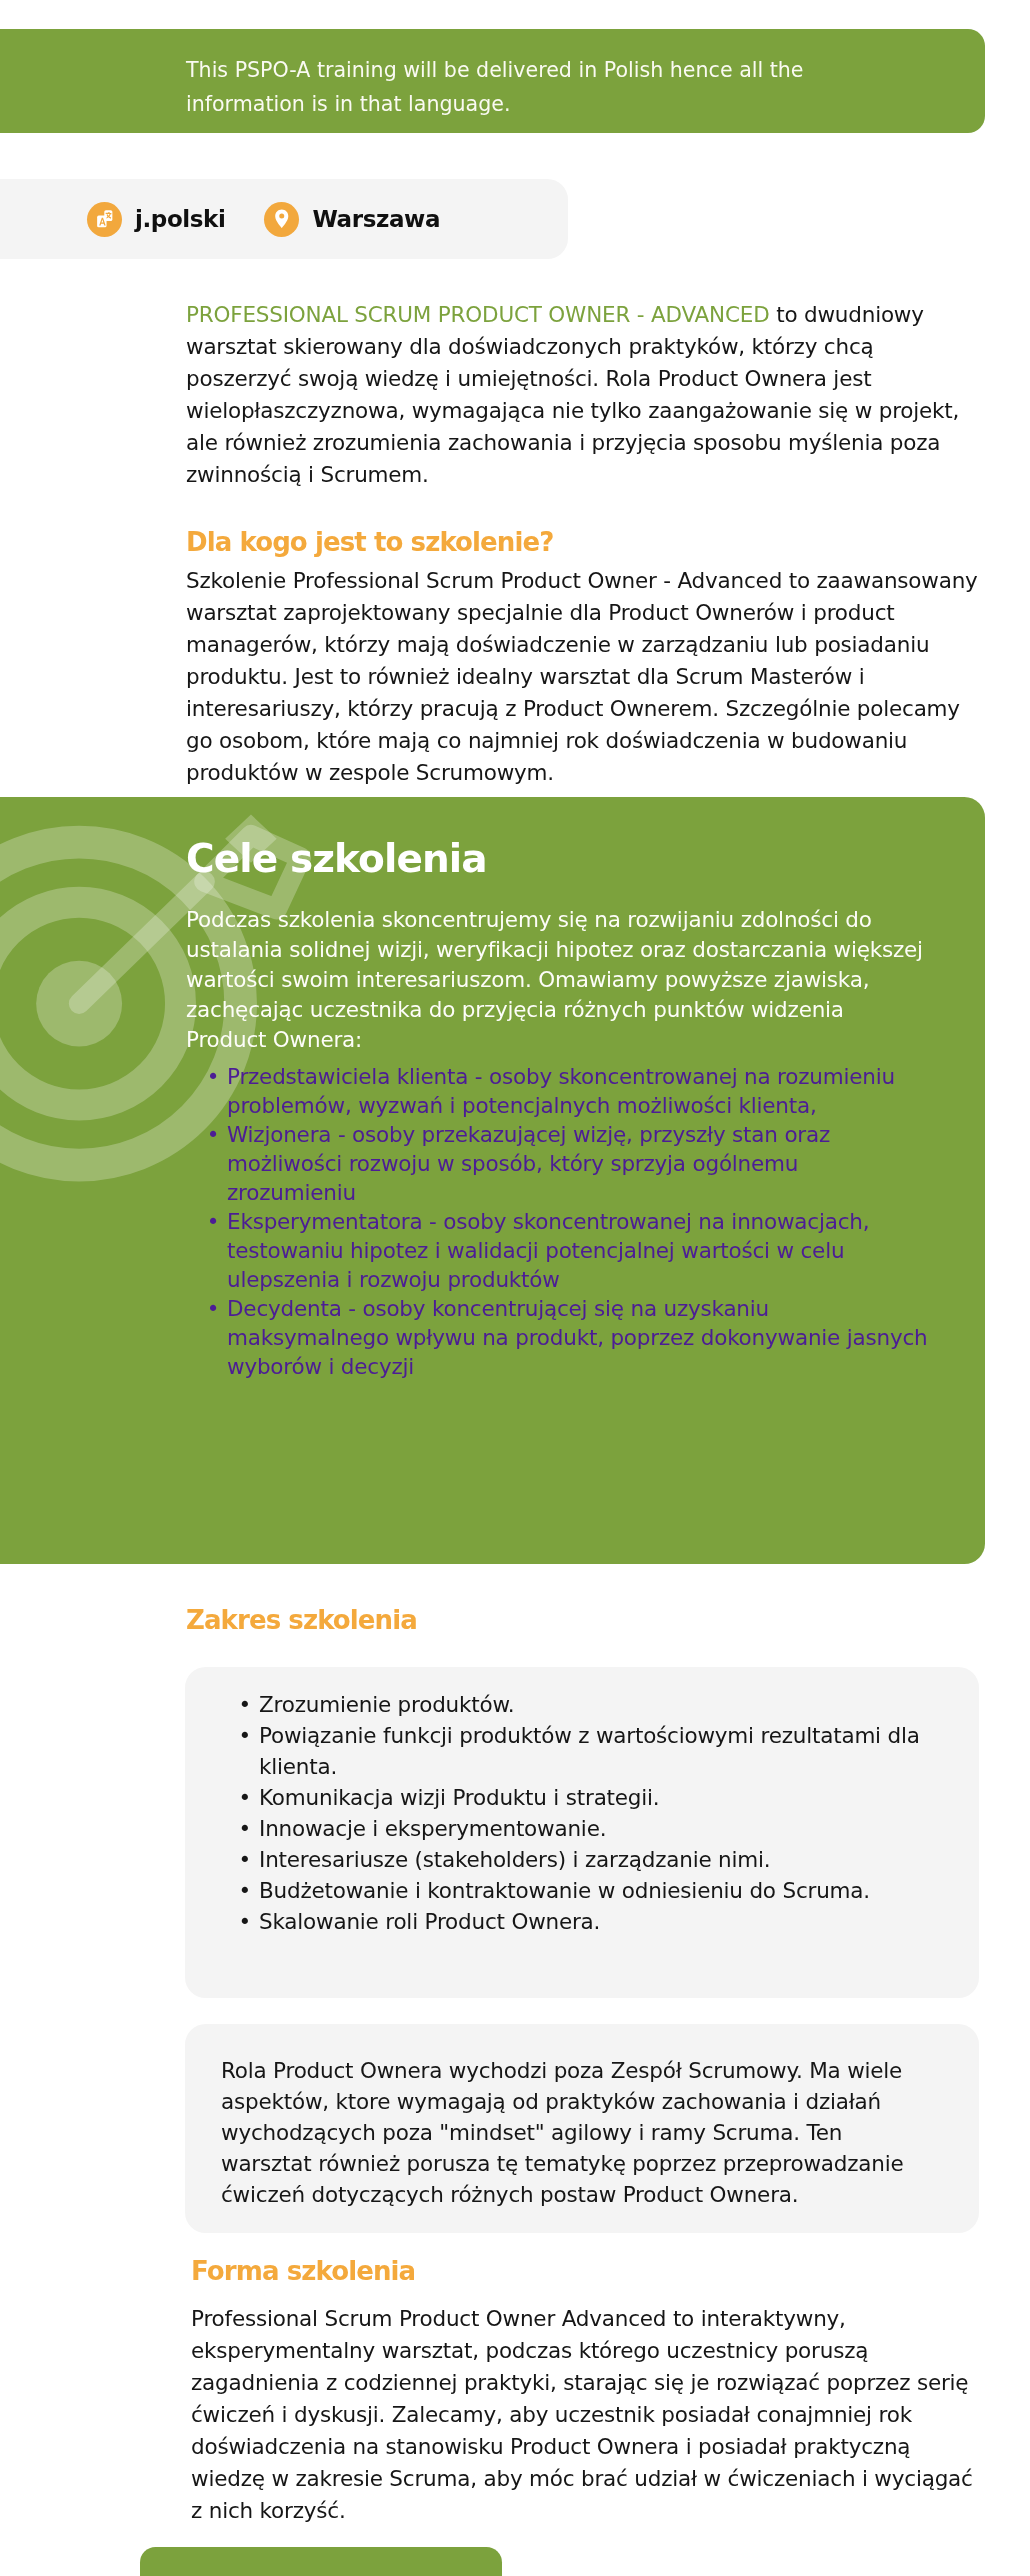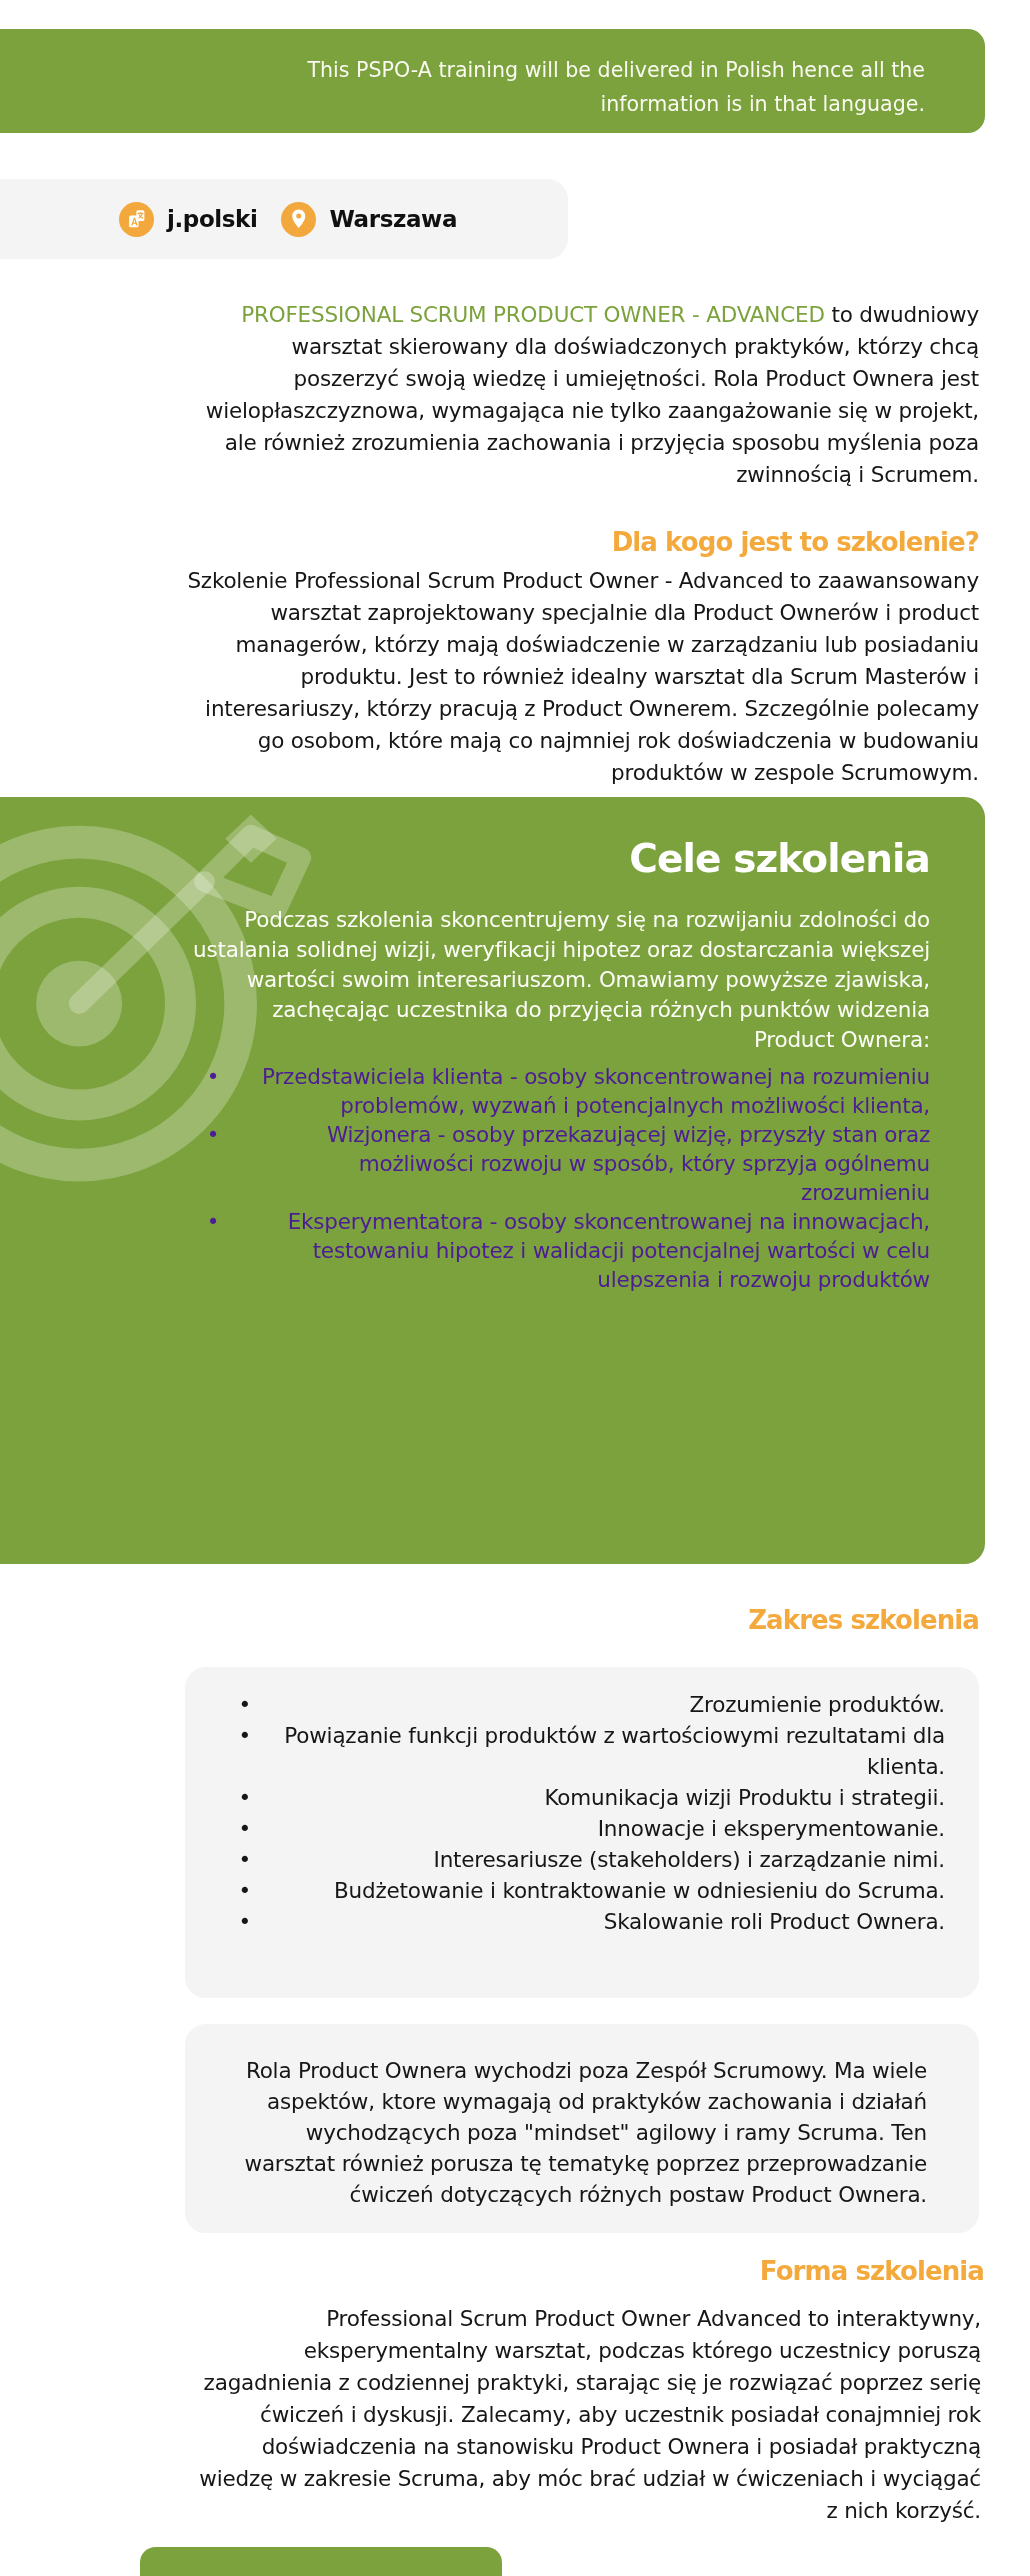--- a/index.html
+++ b/index.html
@@ -2,35 +2,35 @@
 <html style="font-size:13.7px"><head>
 <meta charset="utf-8">
 <style>
   * { margin:0; padding:0; box-sizing:border-box; }
   html,body { background:#ffffff; }
   body {
     width:1030px; height:2576px; position:relative; overflow:hidden;
     font-family:"DejaVu Sans","Liberation Sans",sans-serif;
     color:#161616;
   }
-  .abs { position:absolute;text-align:right; }
+  .abs { position:absolute; }
 
   
   .notice-banner {
     top:29px; left:0; width:985px; height:104px;
     background:#7CA23D; border-radius:0 17px 17px 0;
     color:#FAFAF2; font-size:20.6px; line-height:34px;
     padding:24px 60px 0 186px;
   }
 
   
   .badges-bar {
     top:179px; left:0; width:568px; height:80px;
     background:#F4F4F4; border-radius:0 20.6px 20.6px 0;
-    display:flex; align-items:center; padding-left:119px; gap:24px;
+    display:flex; align-items:center; padding-left:87px; gap:39px;
   }
   .badge { display:flex; align-items:center; gap:13px; }
   .badge-label { font-weight:700; font-size:23px; color:#101010; letter-spacing:-0.4px; }
   .badge-icon {
     width:35px; height:35px; border-radius:50%;
     background:#F2A83D; display:flex; align-items:center; justify-content:center;
     flex:0 0 auto;
   }
 
   .body-text { font-size:21.5px; line-height:32px; color:#161616; letter-spacing:-0.2px; }
@@ -140,20 +140,21 @@
     </g>
     <path d="M292 10 l30 28 l-30 28 l-30 -28 Z" fill="rgba(255,255,255,0.25)"></path>
   </svg>
   <div class="goals-inner">
     <h3 class="goals-title">Cele szkolenia</h3>
     <p class="goals-intro">Podczas szkolenia skoncentrujemy się na rozwijaniu zdolności do ustalania solidnej wizji, weryfikacji hipotez oraz dostarczania większej wartości swoim interesariuszom. Omawiamy powyższe zjawiska, zachęcając uczestnika do przyjęcia różnych punktów widzenia Product Ownera:</p>
     <ul class="goals-list">
         <li>Przedstawiciela klienta - osoby skoncentrowanej na rozumieniu problemów, wyzwań i potencjalnych możliwości klienta,</li>
         <li>Wizjonera - osoby przekazującej wizję, przyszły stan oraz możliwości rozwoju w sposób, który sprzyja ogólnemu zrozumieniu</li>
         <li>Eksperymentatora - osoby skoncentrowanej na innowacjach, testowaniu hipotez i walidacji potencjalnej wartości w celu ulepszenia i rozwoju produktów</li>
+        <li>Decydenta - osoby koncentrującej się na uzyskaniu maksymalnego wpływu na produkt, poprzez dokonywanie jasnych wyborów i decyzji</li>
       </ul>
   </div>
 </div>
 
 <h2 class="abs orange-heading" id="scope-title">Zakres szkolenia</h2>
 <div class="abs scope-box">
   <ul class="scope-list">
       <li>Zrozumienie produktów.</li>
       <li>Powiązanie funkcji produktów z wartościowymi rezultatami dla klienta.</li>
       <li>Komunikacja wizji Produktu i strategii.</li>

